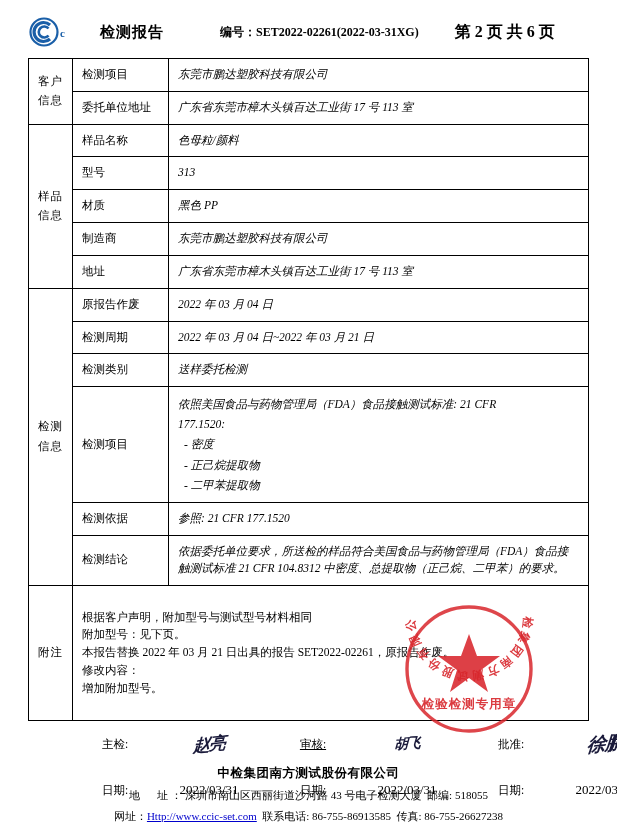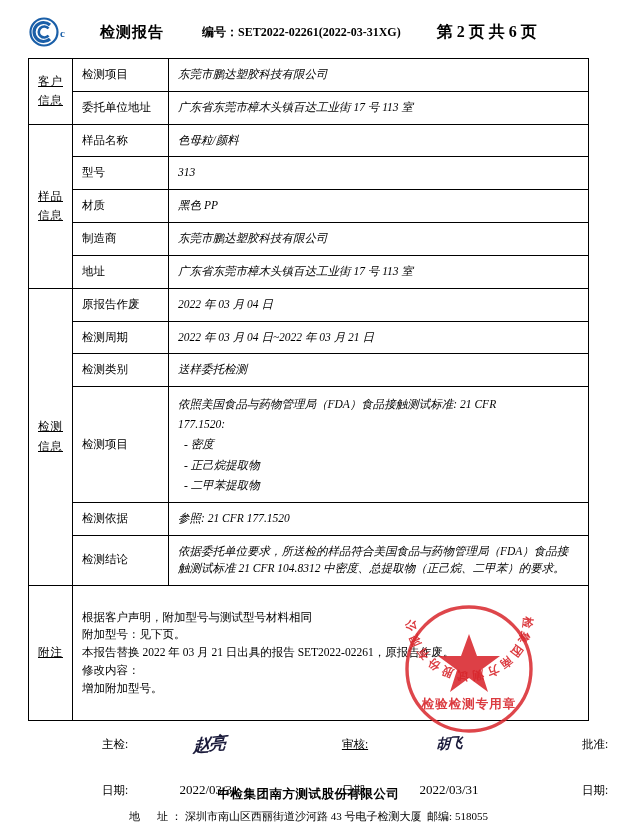--- a/index.html
+++ b/index.html
@@ -37,21 +37,21 @@
     display: flex;
     align-items: center;
     justify-content: center;
   }
   .logo svg { display:block; }
   .hdr-title {
     font-size: 15px;
     font-weight: bold;
     letter-spacing: 1px;
     white-space: nowrap;
-    margin-right: 38px;
+    margin-right: 56px;
   }
   .hdr-no {
     font-size: 12px;
     font-weight: bold;
     white-space: nowrap;
     margin-right: 36px;
   }
   .hdr-page {
     font-size: 16px;
     font-weight: bold;
@@ -71,21 +71,20 @@
     padding: 7px 9px;
     vertical-align: middle;
     line-height: 1.55;
   }
   td.sidelabel {
     width: 44px;
     text-align: center;
     font-size: 12px;
     letter-spacing: 1px;
     padding: 4px 2px;
-    text-decoration: underline;
   }
   td.sidelabel .l1, td.sidelabel .l2 {
     display: block;
     line-height: 1.7;
   }
   td.field {
     width: 96px;
     font-size: 11.5px;
     padding-left: 10px;
   }
@@ -109,21 +108,20 @@
   .sig-wrap {
     position: relative;
     margin: 0 28px;
     height: 92px;
   }
   .sig-row {
     display: flex;
     align-items: center;
     height: 46px;
     font-size: 11.5px;
-    gap: 42px;
   }
   .sig-cell {
     display: flex;
     align-items: center;
   }
   .sig-label {
     width: 62px;
     text-align: center;
     flex: 0 0 auto;
   }
@@ -336,15 +334,18 @@
       </text>
       <text x="71" y="110" text-anchor="middle" font-family="Liberation Serif, serif" font-size="12.5" font-weight="bold" fill="#d8262c" opacity="0.9" letter-spacing="1">检验检测专用章</text>
     </svg>
   </div>
 
   <div class="footer">
     <div class="company">中检集团南方测试股份有限公司</div>
     <div>
       <span class="sp">地　址：</span><span>深圳市南山区西丽街道沙河路 43 号电子检测大厦</span>&nbsp;&nbsp;<span>邮编: 518055</span>
     </div>
+    <div>
+      <span>网址：</span><span class="link">Http://www.ccic-set.com</span>&nbsp;&nbsp;<span>联系电话: 86-755-86913585</span>&nbsp;&nbsp;<span>传真: 86-755-26627238</span>
+    </div>
   </div>
 
 </div>
 
 </body></html>

